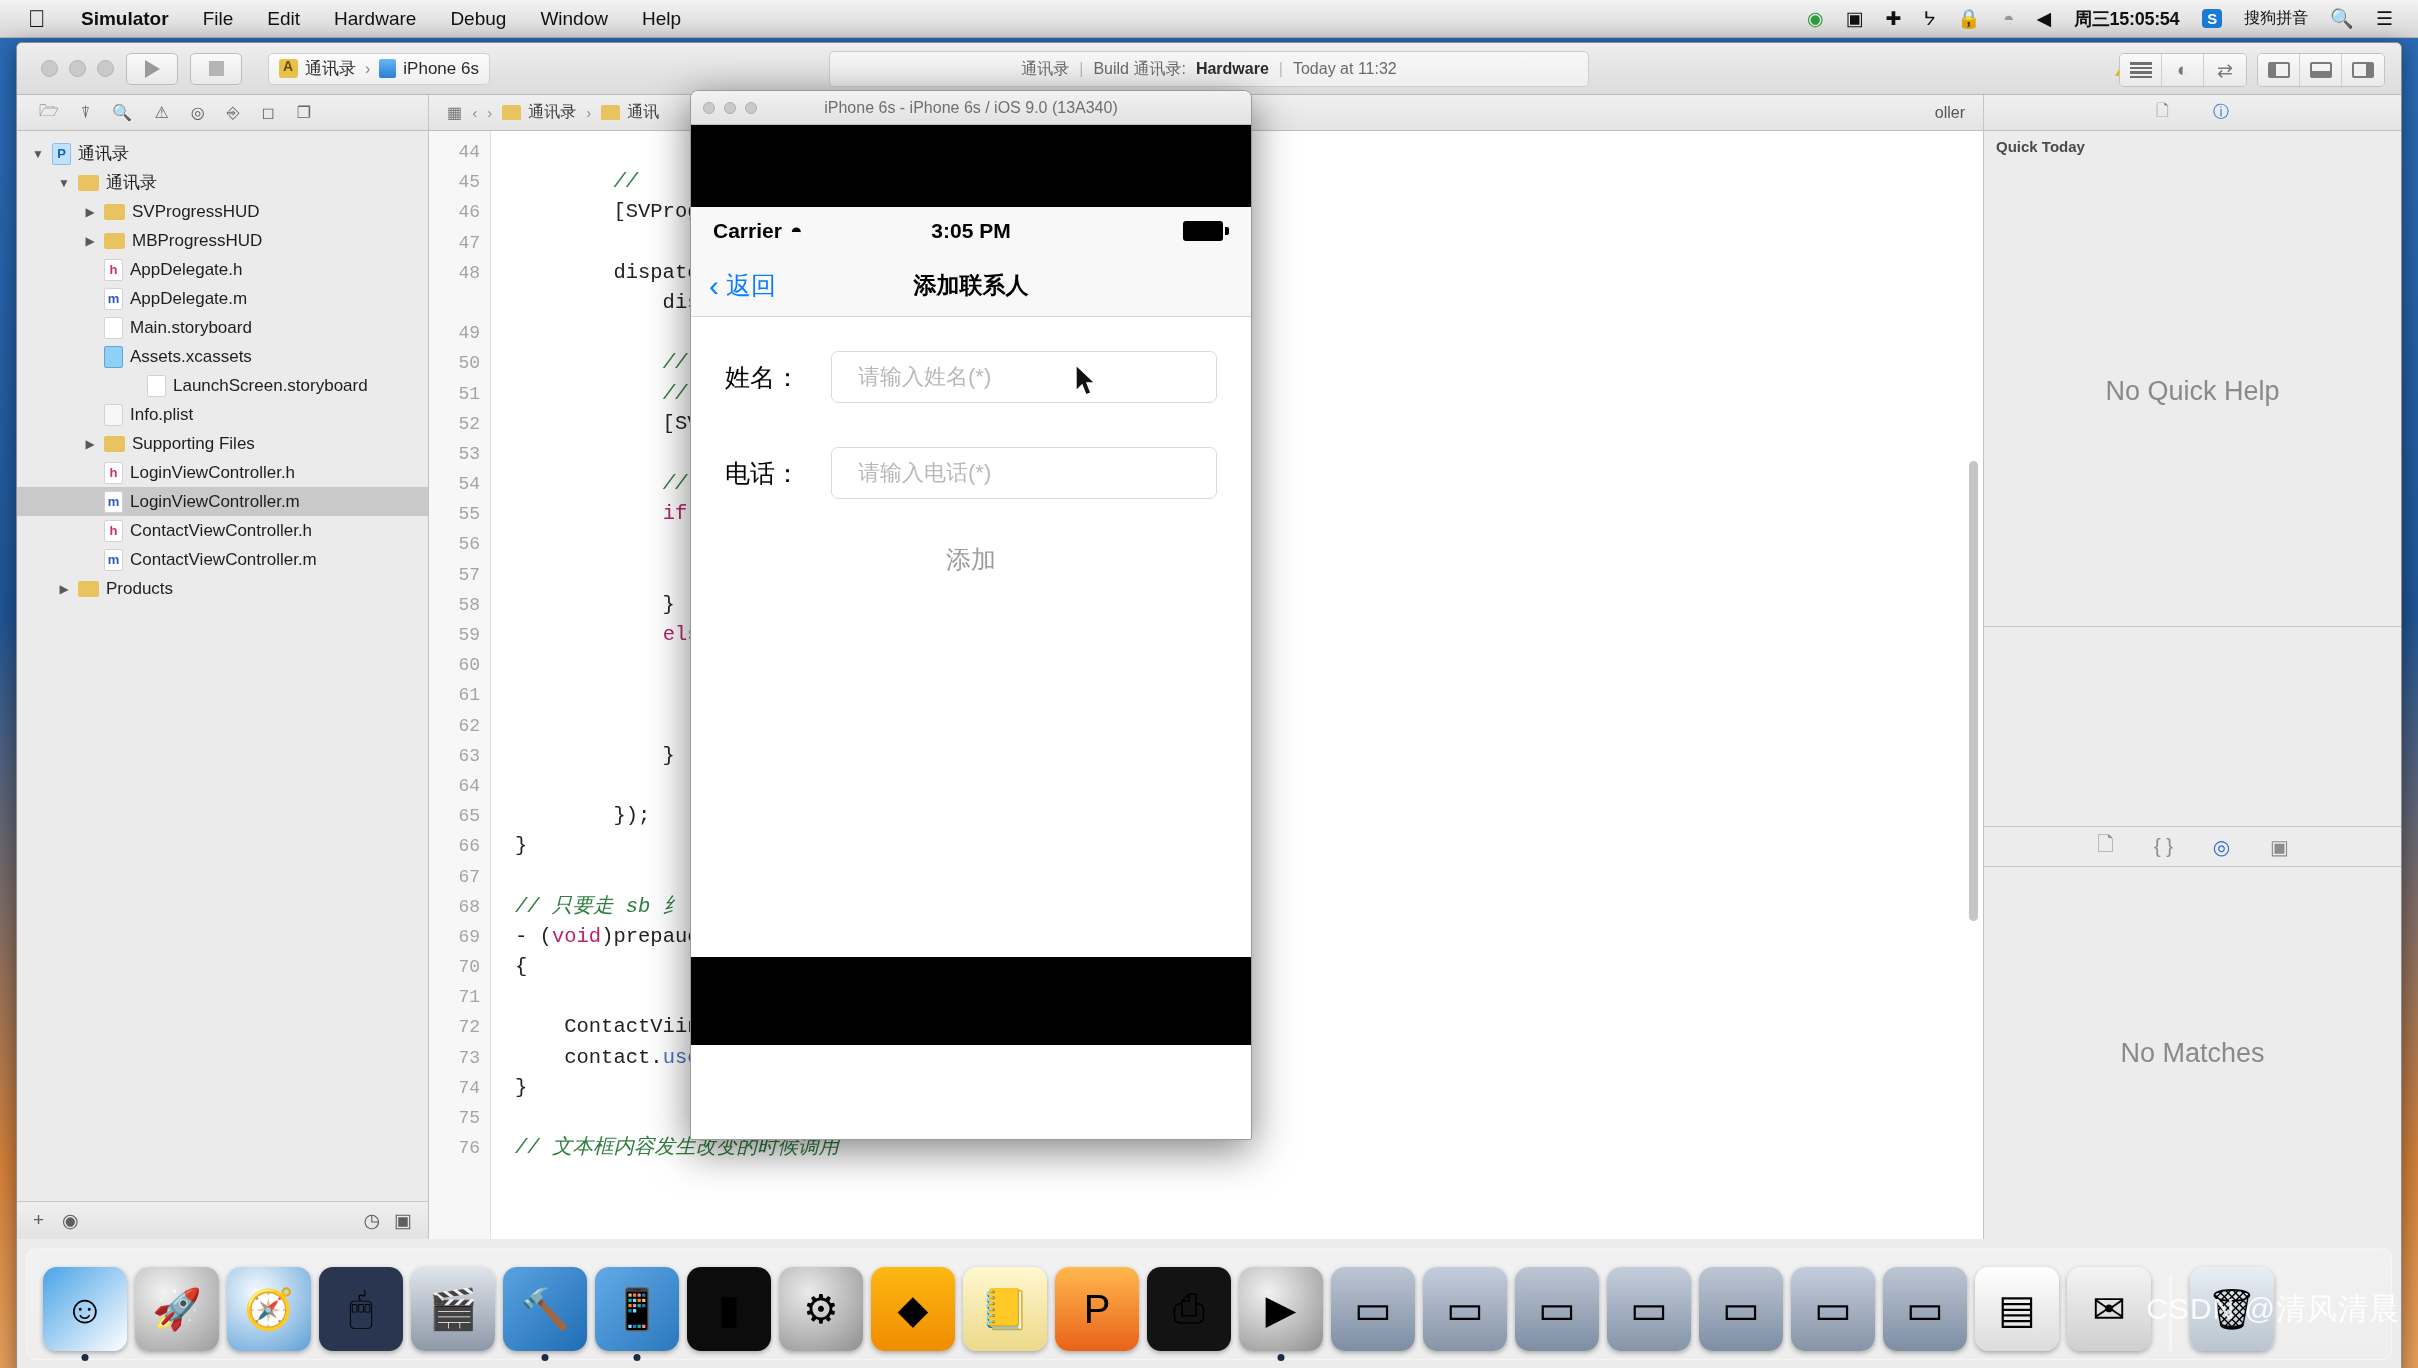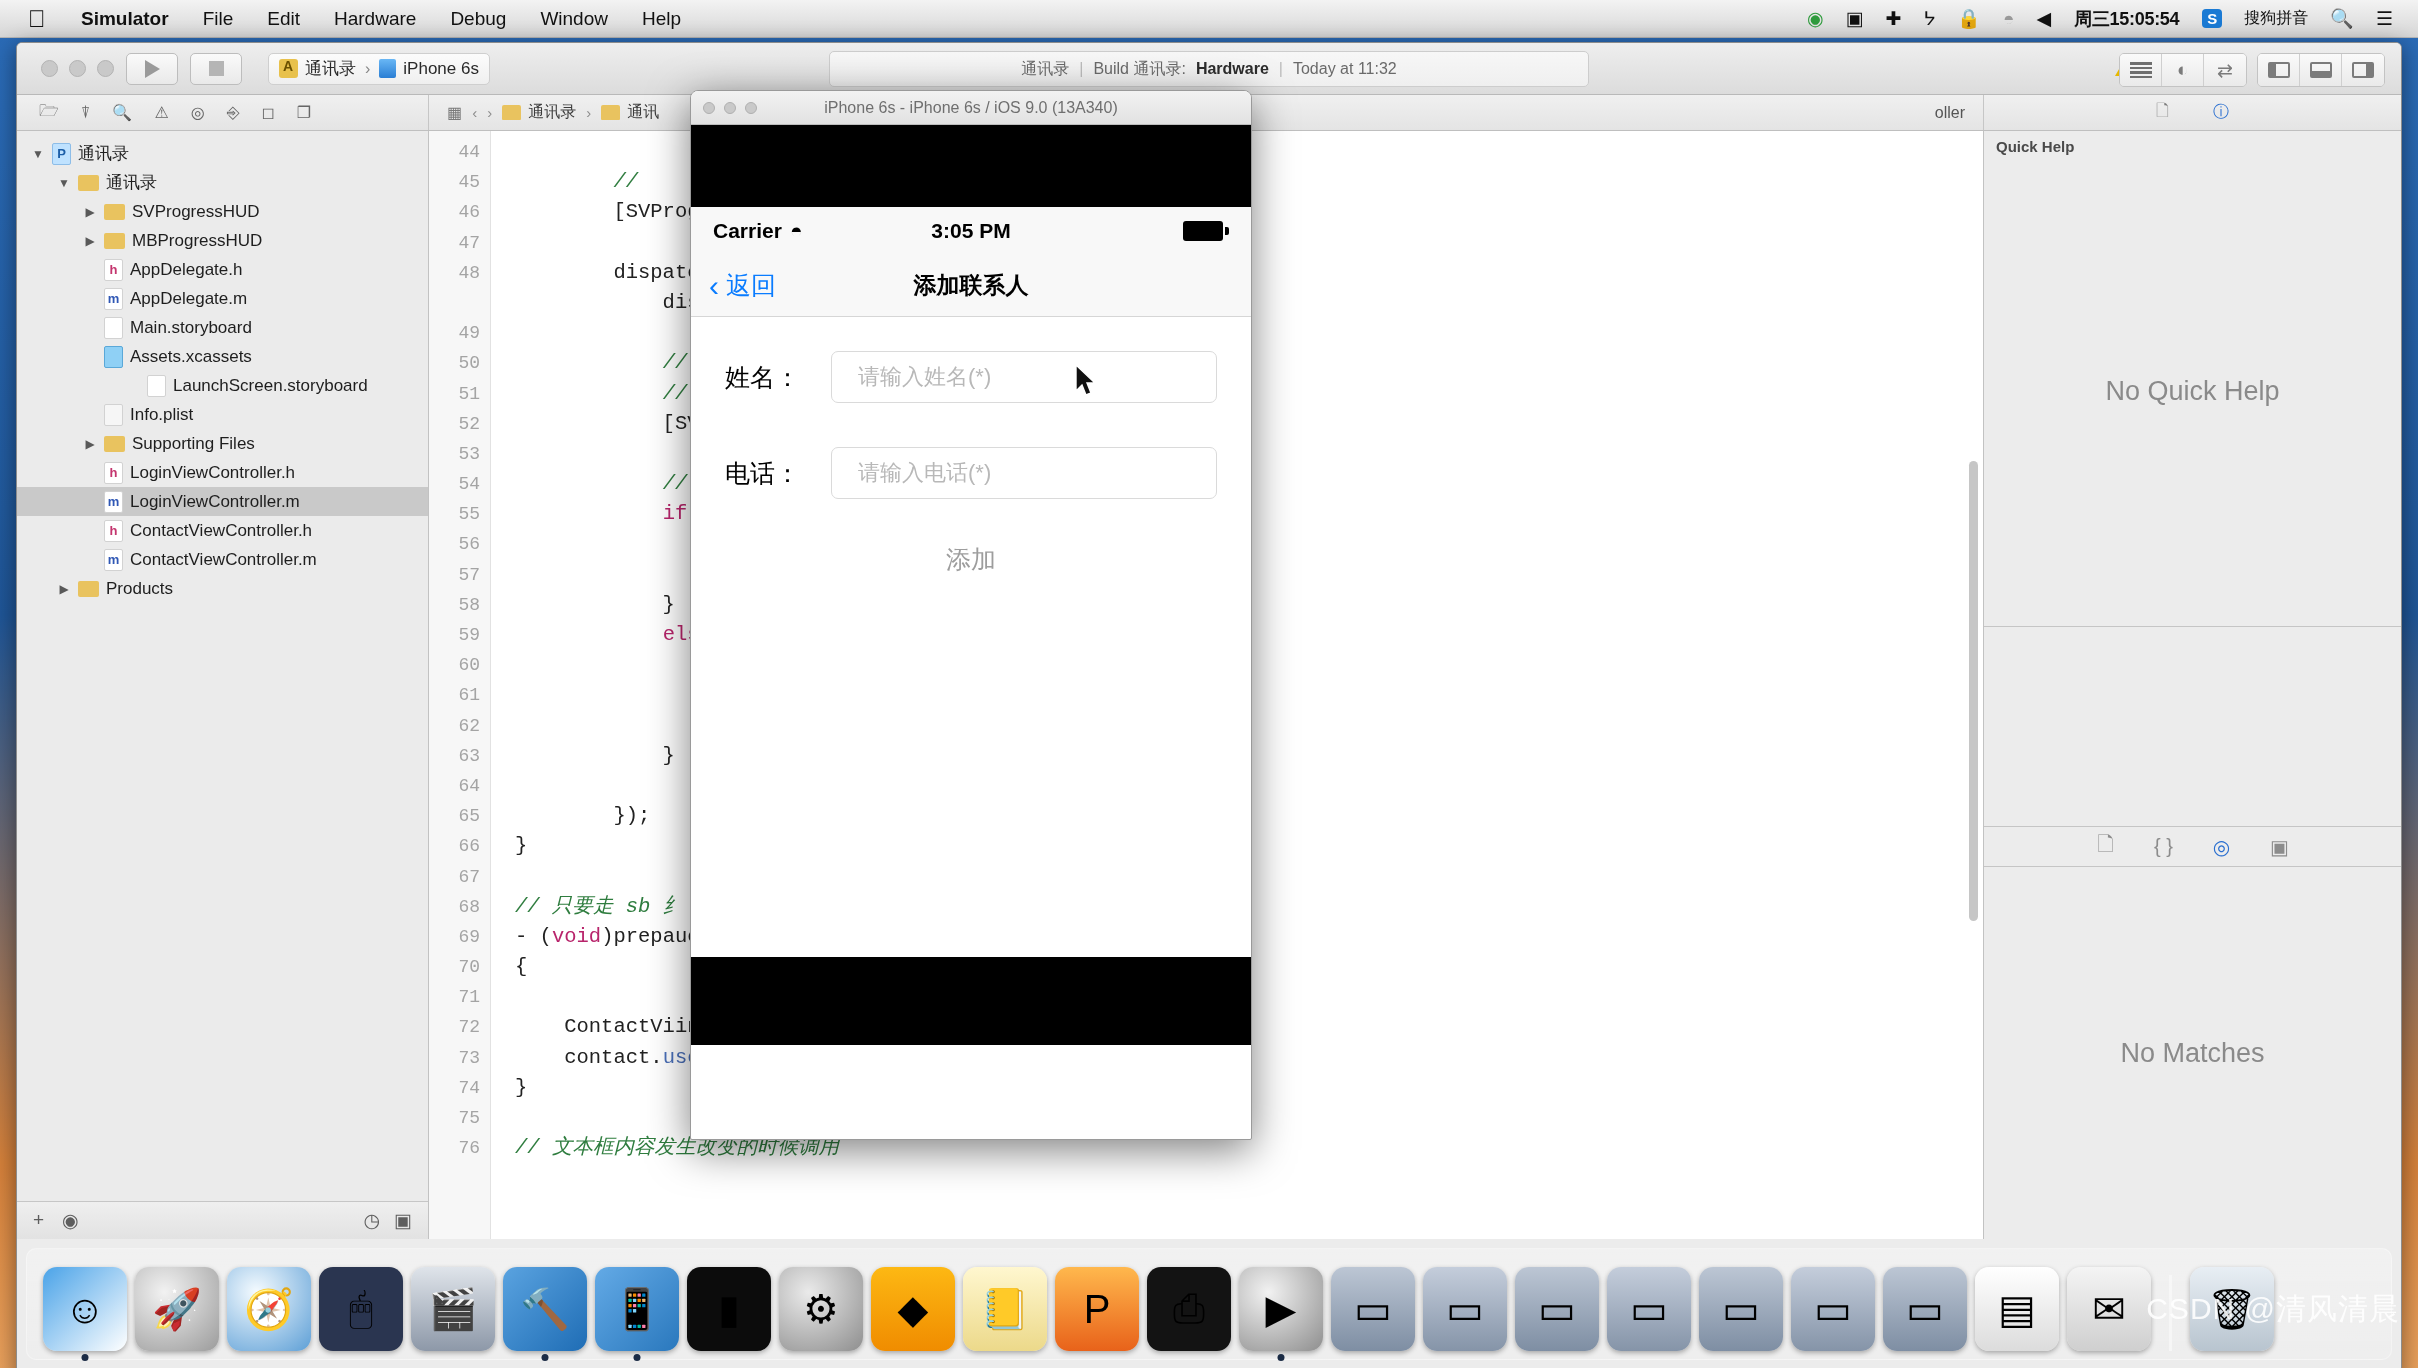--- a/index.html
+++ b/index.html
@@ -456,21 +456,21 @@
             <div>73</div>
             <div>74</div>
             <div>75</div>
             <div>76</div>
           </div>
         <div class="code" id="code"><div style="height: 30.2px;">&nbsp;</div><div style="height: 30.2px;">        <span class="cmt">//</span></div><div style="height: 30.2px;">        [SVProgre<span class="gap"></span>登陆"];</div><div style="height: 30.2px;">&nbsp;</div><div style="height: 30.2px;">        dispatch_<span class="gap"></span>NOW, (<span class="kw">int64_t</span>)(<span class="num">0.5</span> * NSEC_PER_SEC)),</div><div style="height: 30.2px;">            dispa</div><div style="height: 30.2px;">&nbsp;</div><div style="height: 30.2px;">            <span class="cmt">// 隐</span></div><div style="height: 30.2px;">            <span class="cmt">//</span></div><div style="height: 30.2px;">            [SVP<span class="gap"></span>D];</div><div style="height: 30.2px;">&nbsp;</div><div style="height: 30.2px;">            <span class="cmt">// 当</span></div><div style="height: 30.2px;">            <span class="kw">if</span> ([<span class="gap"></span>tring:<span class="str">@"1"</span>] &amp;&amp; [<span class="self">self</span>.<span class="prop">passwordField</span>.<span class="prop">text</span></div><div style="height: 30.2px;">&nbsp;</div><div style="height: 30.2px;">                    login2contact" sender:nil];</div><div style="height: 30.2px;">            }</div><div style="height: 30.2px;">            <span class="kw">else</span></div><div style="height: 30.2px;">&nbsp;</div><div style="height: 30.2px;">                ssHUD showError:@"用户名或密码错误"];</div><div style="height: 30.2px;">                @"用户名或密码错误"];</div><div style="height: 30.2px;">            }</div><div style="height: 30.2px;">&nbsp;</div><div style="height: 30.2px;">        });</div><div style="height: 30.2px;">}</div><div style="height: 30.2px;">&nbsp;</div><div style="height: 30.2px;"><span class="cmt">// 只要走 sb 纟</span></div><div style="height: 30.2px;">- (<span class="kw">void</span>)prepa<span class="gap"></span>ue sender:(<span class="kw">id</span>)sender</div><div style="height: 30.2px;">{</div><div style="height: 30.2px;">&nbsp;</div><div style="height: 30.2px;">    ContactVi<span class="gap"></span>inationViewController;</div><div style="height: 30.2px;">    contact.<span class="prop">username</span> = <span class="self">self</span>.<span class="prop">usernameField</span>.<span class="prop">text</span>;</div><div style="height: 30.2px;">}</div><div style="height: 30.2px;">&nbsp;</div><div style="height: 30.2px;"><span class="cmt">// 文本框内容发生改变的时候调用</span></div></div>
         <div class="editor-scroll"></div>
       </div>
 
       <div class="inspector">
-        <div class="insp-section-title">Quick Help</div>
+        <div class="insp-section-title">Quick Today</div>
         <div class="insp-body">No Quick Help</div>
         <div class="insp-spacer"></div>
         <div class="insp-tabs2">
           <span class="ib">🗋</span>
           <span class="ib">{ }</span>
           <span class="ib active">◎</span>
           <span class="ib">▣</span>
         </div>
         <div class="insp-body2">No Matches</div>
       </div>

